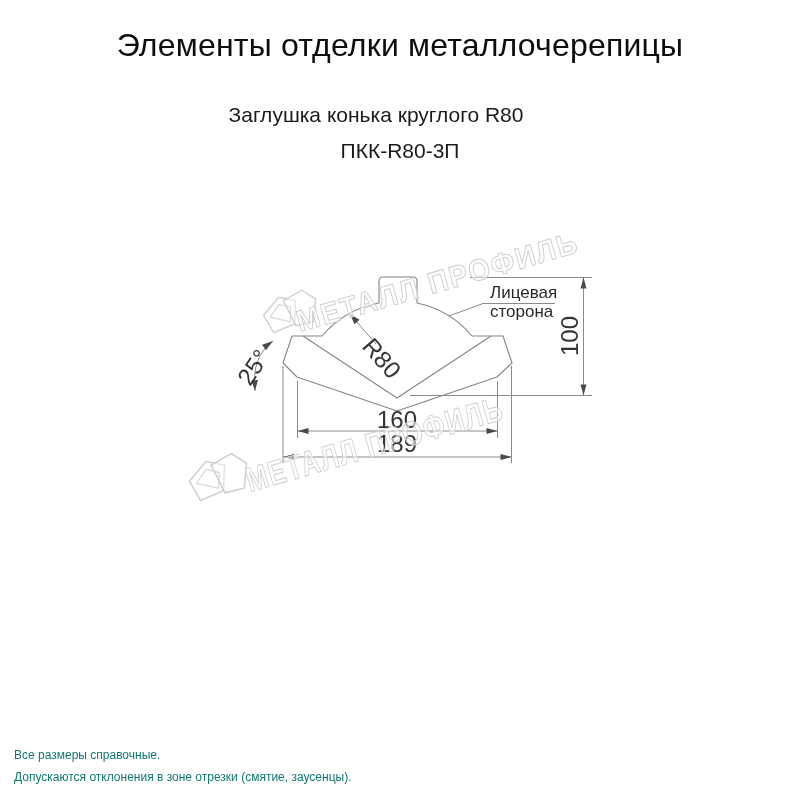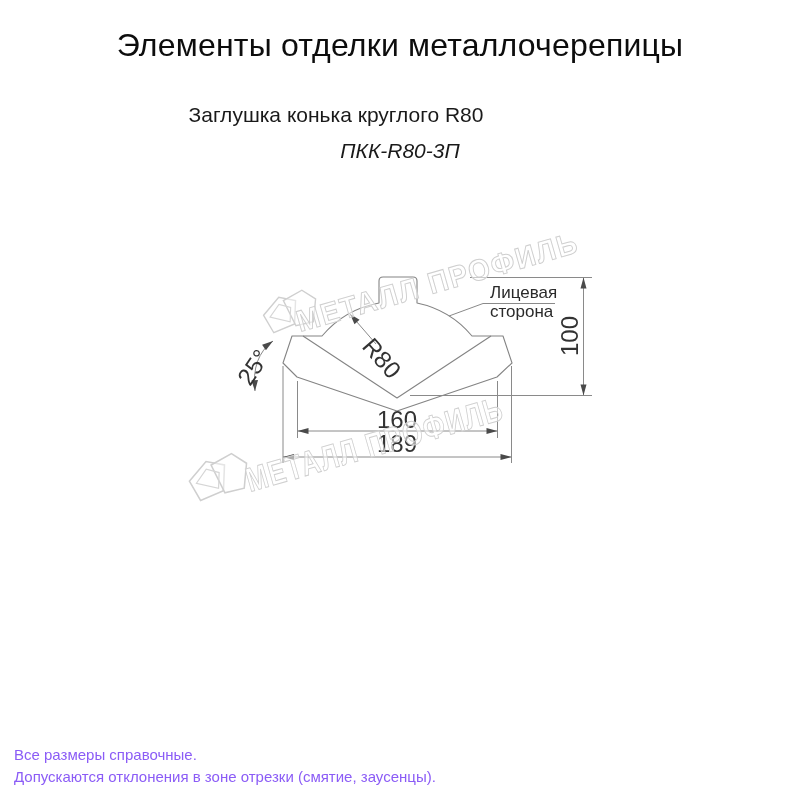--- a/index.html
+++ b/index.html
@@ -2,30 +2,30 @@
 <html><head>
 <meta charset="utf-8">
 <style>
   html,body{margin:0;padding:0;background:#ffffff;}
   body{width:800px;height:800px;position:relative;overflow:hidden;
        font-family:"Liberation Sans", sans-serif;}
   .page{position:absolute;inset:0;background:#ffffff;}
   .title{position:absolute;top:27px;left:0;width:800px;text-align:center;
          font-size:32px;color:#0d0d0d;letter-spacing:0.2px;}
   .subtitle{position:absolute;top:103px;left:0;width:672px;text-align:center;
+         font-size:21px;color:#1a1a1a;padding-left:40px;}
+  .code{position:absolute;top:139px;left:0;width:800px;text-align:center;
          font-size:21px;color:#1a1a1a;}
-  .code{position:absolute;top:139px;left:0;width:800px;text-align:center;
-         font-size:21px;color:#1a1a1a;font-style:italic;}
   svg.drawing{position:absolute;left:0;top:0;width:800px;height:800px;}
   svg text{font-family:"Liberation Sans", sans-serif;}
   .dim-text{fill:#333333;font-size:24px;}
   .small-label{fill:#2a2a2a;font-size:17px;}
   .wm-text{fill:rgba(255,255,255,0.55);stroke:#cfcfcf;stroke-width:1px;
            font-weight:bold;letter-spacing:2px;}
-  .notes{position:absolute;left:14px;top:744px;color:#8b5cf6;font-size:15px;line-height:22px;}
+  .notes{position:absolute;left:14px;top:744px;color:#0f766e;font-size:12px;line-height:22px;}
 </style>
 </head>
 <body>
 
 <div class="page">
 
   <div class="title">Элементы отделки металлочерепицы</div>
   <div class="subtitle">Заглушка конька круглого R80</div>
   <div class="code">ПКК-R80-3П</div>
 

